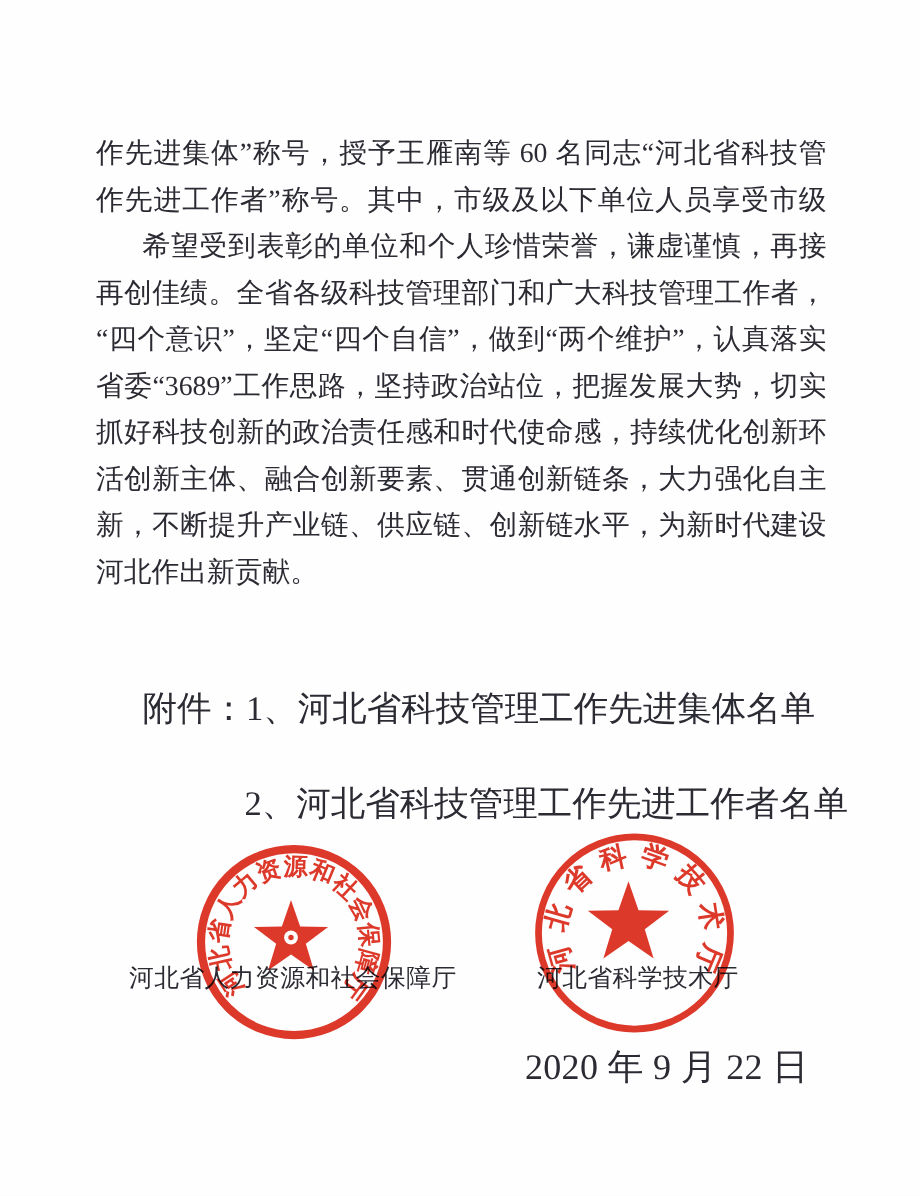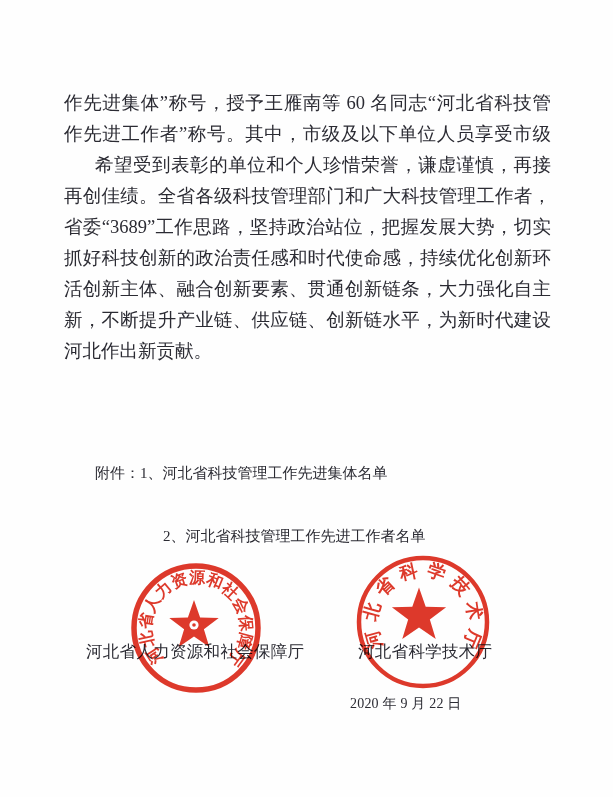--- a/index.html
+++ b/index.html
@@ -27,39 +27,39 @@
     text-align:justify;
     text-align-last:justify;
     text-justify:inter-character;
     overflow:hidden;
   }
   .body-text .line.indent{ text-indent:31px; }
   
   .attachments{
     position:absolute;
     left:95px;top:458px;
-    font-size:15px;
+    font-size:23px;
   }
   .attachments .line{ height:30.5px;line-height:30.5px;white-space:nowrap; }
   .attachments .line.second{ margin-left:68px;margin-top:32px; }
   
   .sign-name{
     position:absolute;
     top:641px;
     font-size:16.5px;
     letter-spacing:0.3px;
     white-space:nowrap;
     color:#2b2b33;
   }
   .sign-name.left{ left:86px; }
   .sign-name.right{ left:358px; }
   .doc-date{
     position:absolute;
     left:350px;top:695px;
-    font-size:14px;
+    font-size:24px;
     letter-spacing:0.2px;
     white-space:nowrap;
   }
   
   .seal{
     position:absolute;
     mix-blend-mode:multiply;
     opacity:0.93;
   }
   .seal.left-seal{ left:126px;top:558px; }
@@ -74,20 +74,21 @@
 </head>
 <body>
 
 <div class="page">
 
   <div class="body-text" id="body-lines">
       <div class="line j">作先进集体”称号，授予王雁南等 60 名同志“河北省科技管理工</div>
       <div class="line j">作先进工作者”称号。其中，市级及以下单位人员享受市级表彰奖</div>
       <div class="line j indent">希望受到表彰的单位和个人珍惜荣誉，谦虚谨慎，再接再厉，</div>
       <div class="line j">再创佳绩。全省各级科技管理部门和广大科技管理工作者，要增强</div>
+      <div class="line j">“四个意识”，坚定“四个自信”，做到“两个维护”，认真落实</div>
       <div class="line j">省委“3689”工作思路，坚持政治站位，把握发展大势，切实增强</div>
       <div class="line j">抓好科技创新的政治责任感和时代使命感，持续优化创新环境、激</div>
       <div class="line j">活创新主体、融合创新要素、贯通创新链条，大力强化自主科技创</div>
       <div class="line j">新，不断提升产业链、供应链、创新链水平，为新时代建设创新型</div>
       <div class="line">河北作出新贡献。</div>
     </div>
 
   <div class="attachments">
     <div class="line">附件：1、河北省科技管理工作先进集体名单</div>
     <div class="line second">2、河北省科技管理工作先进工作者名单</div>

